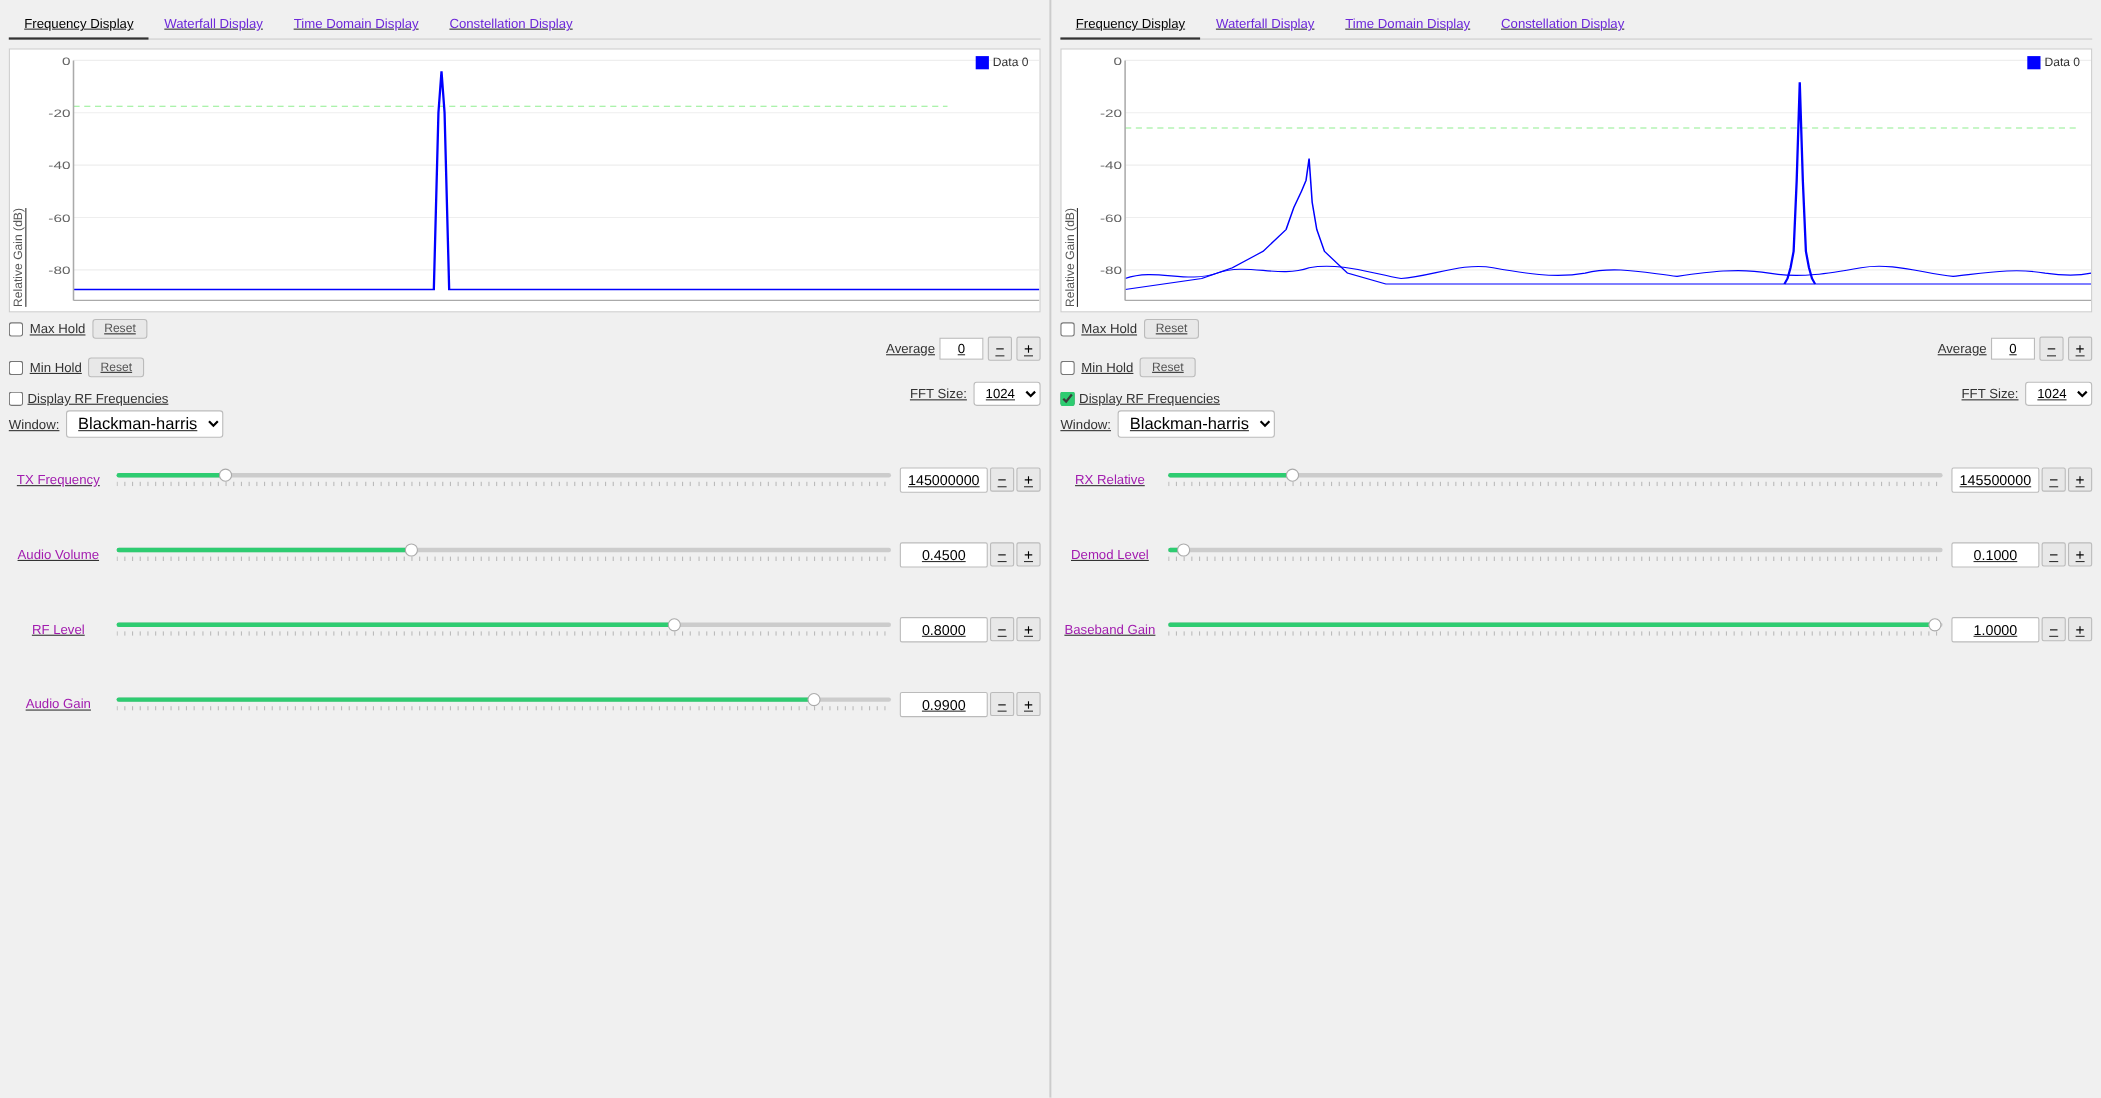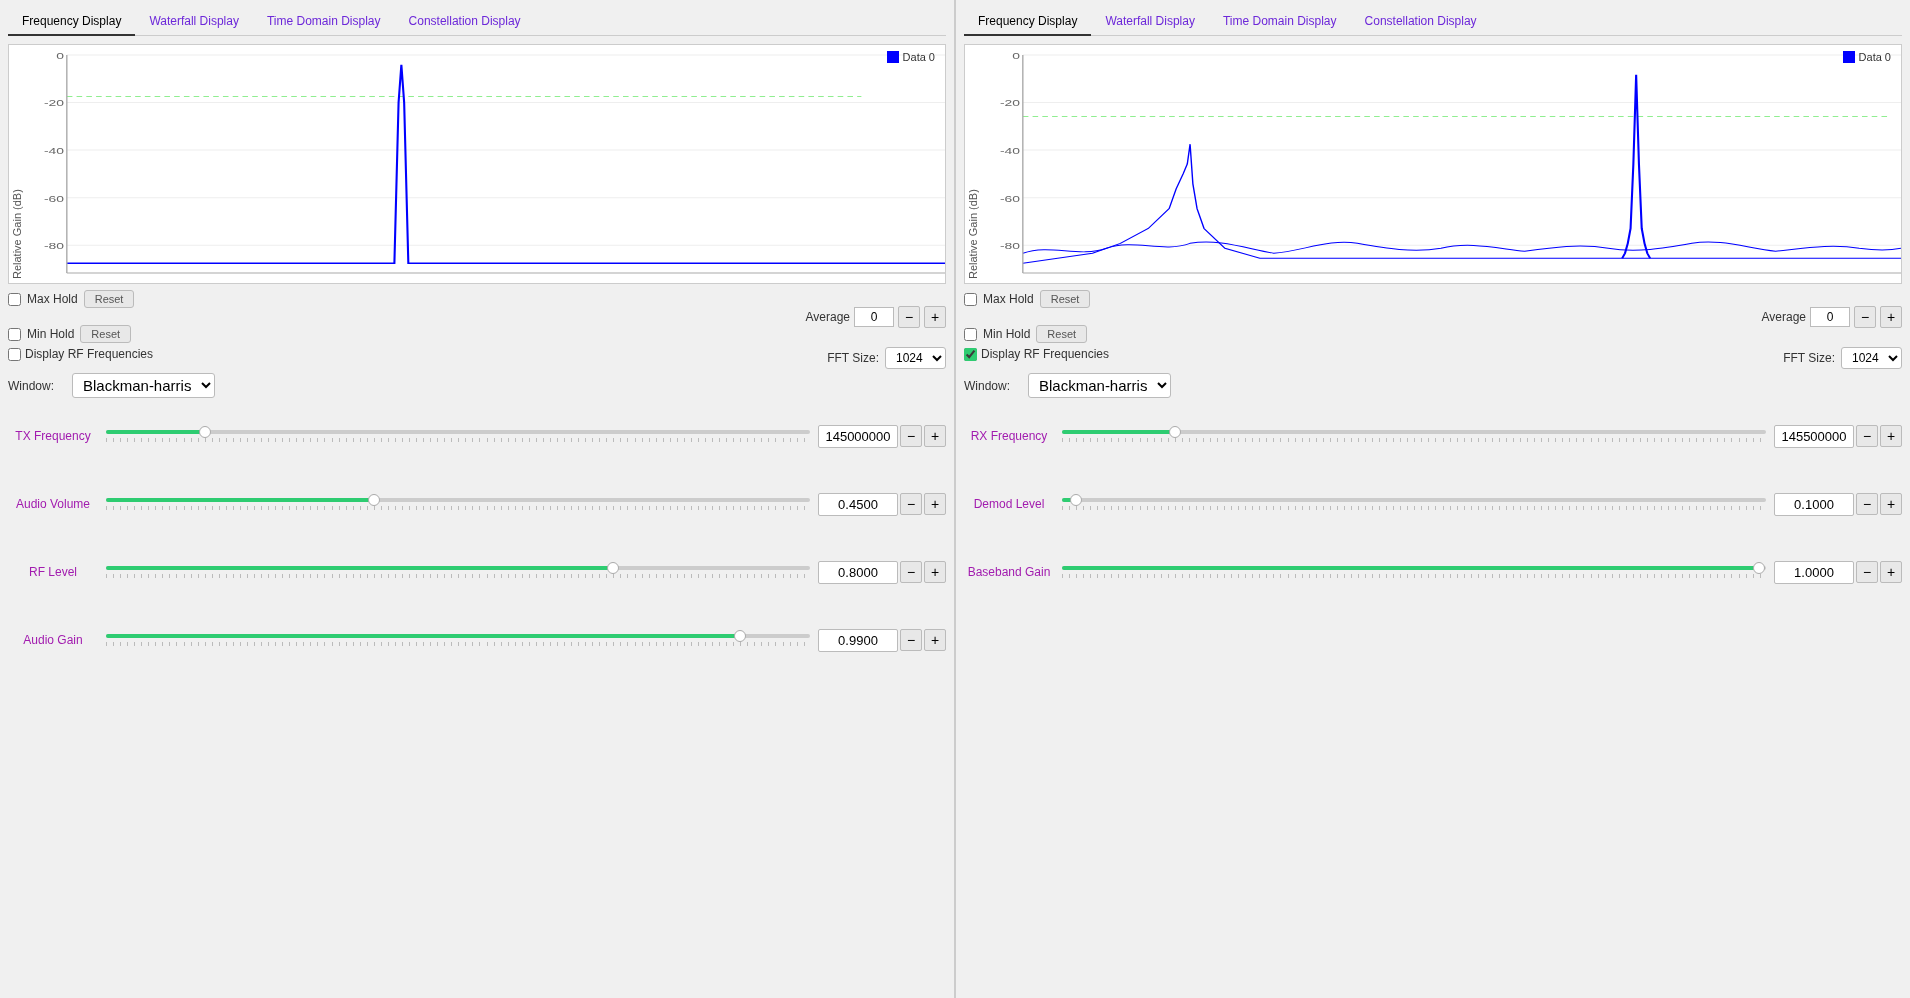--- a/index.html
+++ b/index.html
@@ -18,20 +18,21 @@
       flex-direction: row;
       flex: 1;
       gap: 0;
     }
     .panel {
       flex: 1;
       background: #f0f0f0;
       padding: 8px;
       display: flex;
       flex-direction: column;
+      text-decoration: underline;
     }
     .tabs {
       display: flex;
       flex-direction: row;
       border-bottom: 1px solid #ccc;
       margin-bottom: 8px;
     }
     .tab {
       padding: 6px 14px;
       cursor: pointer;
@@ -130,40 +131,40 @@
       align-items: center;
       justify-content: center;
       background: #e8e8e8;
       border: 1px solid #bbb;
       cursor: pointer;
       font-size: 14px;
       border-radius: 2px;
     }
     .options-row {
       display: flex;
-      align-items: flex-start;
+      align-items: flex-end;
       justify-content: space-between;
       margin-bottom: 4px;
     }
     .fft-control {
       display: flex;
       align-items: center;
       gap: 6px;
     }
     .fft-select {
       padding: 2px 6px;
       border: 1px solid #bbb;
       border-radius: 3px;
       font-size: 12px;
       background: white;
     }
     .window-row {
       display: flex;
       align-items: center;
-      gap: 18px;
+      gap: 6px;
       margin-bottom: 8px;
     }
     .window-select {
       padding: 2px 6px;
       border: 1px solid #bbb;
       border-radius: 3px;
       font-size: 15px;
       background: white;
     }
     .slider-section {
@@ -910,21 +911,21 @@
       <select class="window-select">
         <option>Blackman-harris</option>
         <option>Hamming</option>
         <option>Hann</option>
         <option>Rectangle</option>
       </select>
     </div>
 
     <div class="slider-section">
       <div class="slider-row">
-        <span class="slider-label">RX Frequency</span>
+        <span class="slider-label">RX Relative</span>
         <div class="slider-wrapper">
           <div class="slider-track">
             <div class="slider-fill" style="width: 16%;"></div>
             <div class="slider-thumb" style="left: 16%;"></div>
           </div>
           <div class="slider-ticks">
             <div class="tick-mark"></div>
               <div class="tick-mark"></div>
               <div class="tick-mark"></div>
               <div class="tick-mark"></div>

